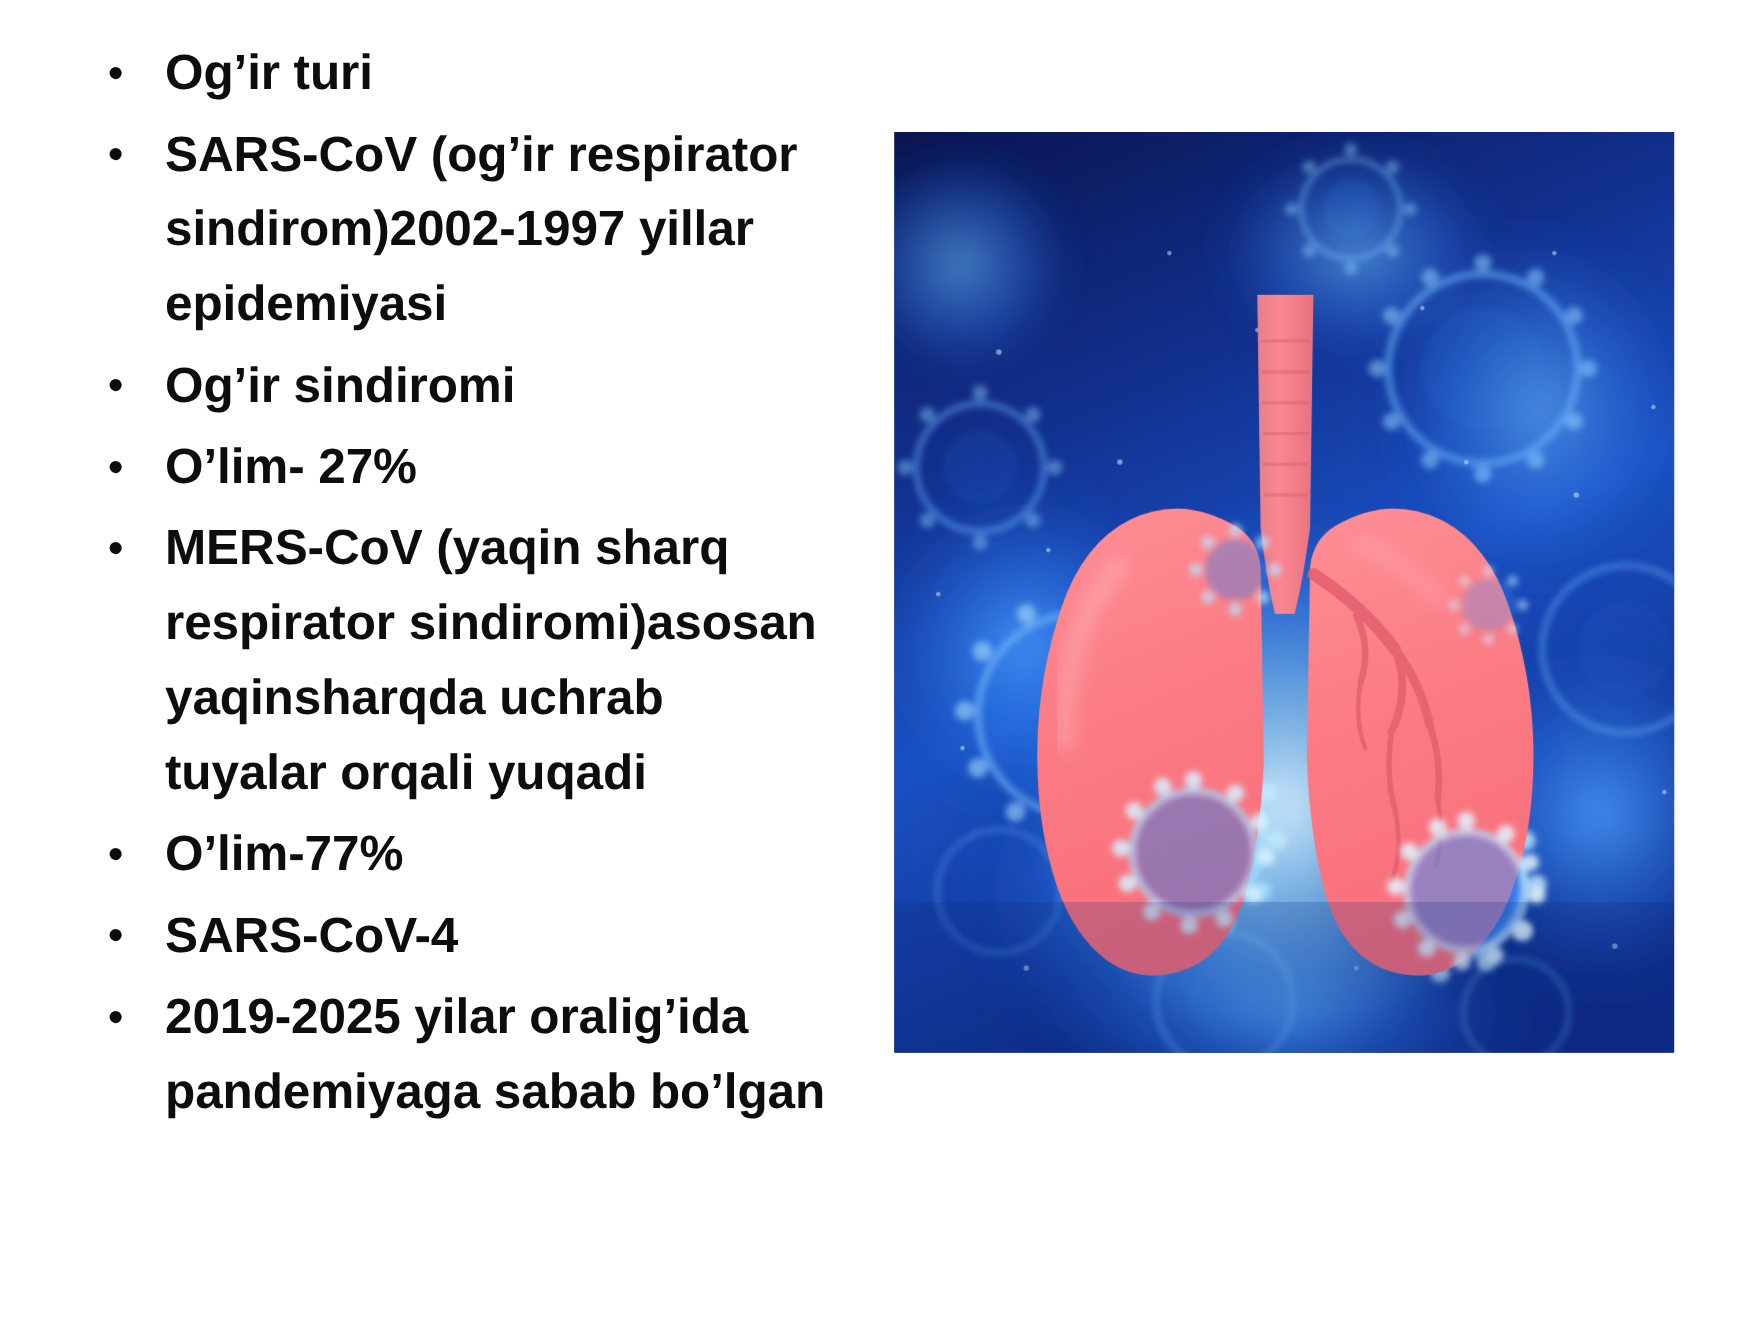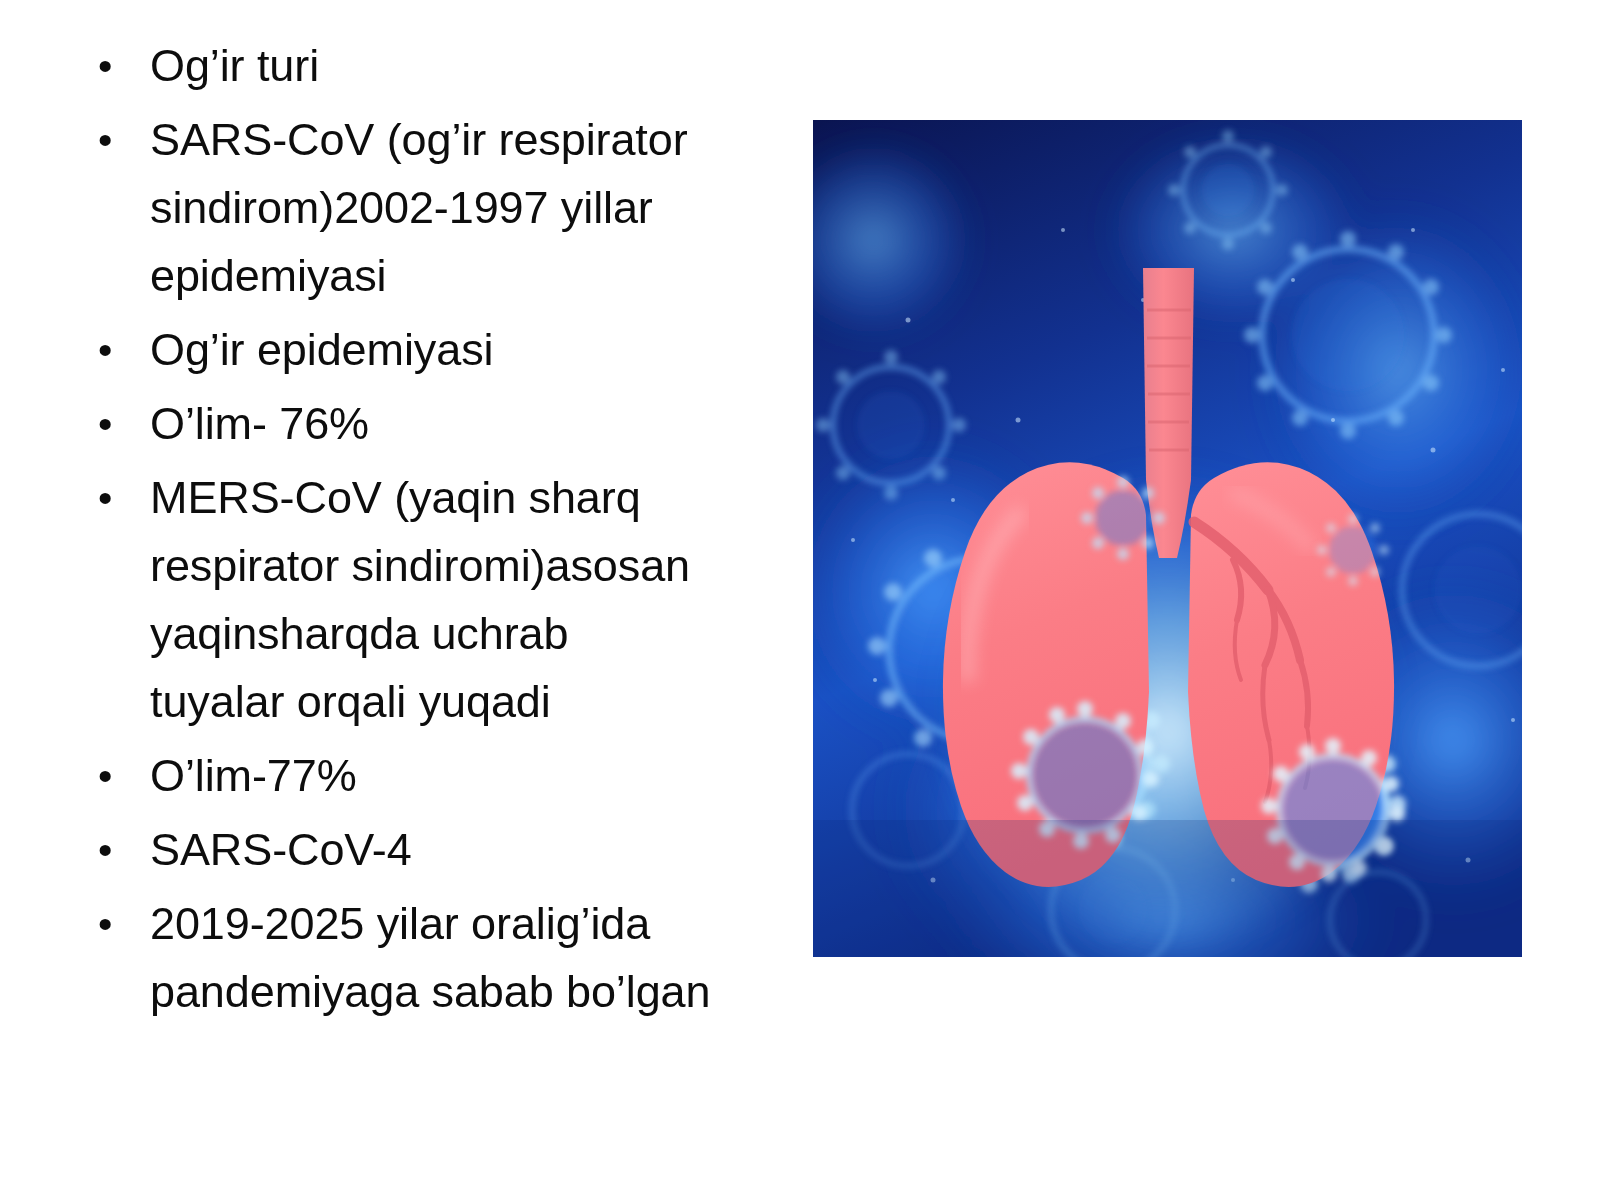--- a/index.html
+++ b/index.html
@@ -48,21 +48,21 @@
     text-align: left;
     padding-left: 10px;
     box-sizing: border-box;
   }
 
   .bullet-text {
     flex: 1 1 auto;
     font-size: 45px;
     line-height: 68px;
     color: #0d0d0d;
-    font-weight: 400;
+    font-weight: 700;
     letter-spacing: -0.1px;
     white-space: pre-line;
   }
 
   
   #lung-picture {
     position: absolute;
     left: 813px;
     top: 120px;
     width: 709px;
@@ -91,26 +91,26 @@
 
     <li class="bullet-item">
       <span class="bullet-marker">•</span>
       <span class="bullet-text">SARS-CoV (og’ir respirator
 sindirom)2002-1997 yillar
 epidemiyasi</span>
     </li>
 
     <li class="bullet-item">
       <span class="bullet-marker">•</span>
-      <span class="bullet-text">Og’ir epidemiyasi</span>
-    </li>
-
-    <li class="bullet-item">
-      <span class="bullet-marker">•</span>
-      <span class="bullet-text">O’lim- 76%</span>
+      <span class="bullet-text">Og’ir sindiromi</span>
+    </li>
+
+    <li class="bullet-item">
+      <span class="bullet-marker">•</span>
+      <span class="bullet-text">O’lim- 27%</span>
     </li>
 
     <li class="bullet-item">
       <span class="bullet-marker">•</span>
       <span class="bullet-text">MERS-CoV (yaqin sharq
 respirator sindiromi)asosan
 yaqinsharqda uchrab
 tuyalar orqali yuqadi</span>
     </li>
 

